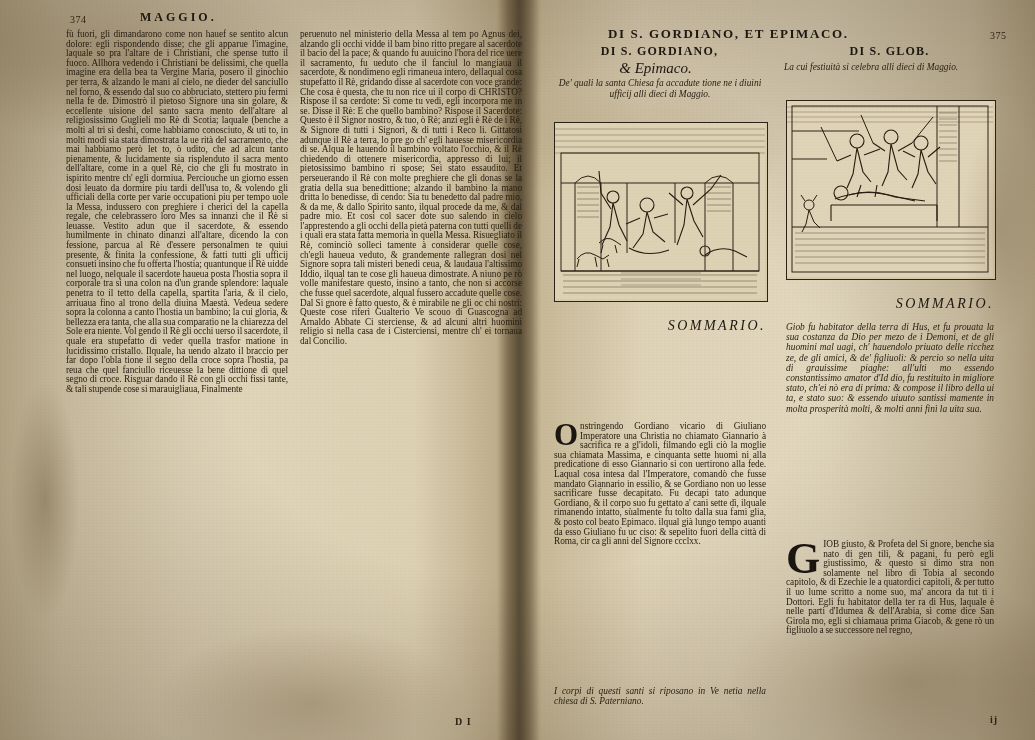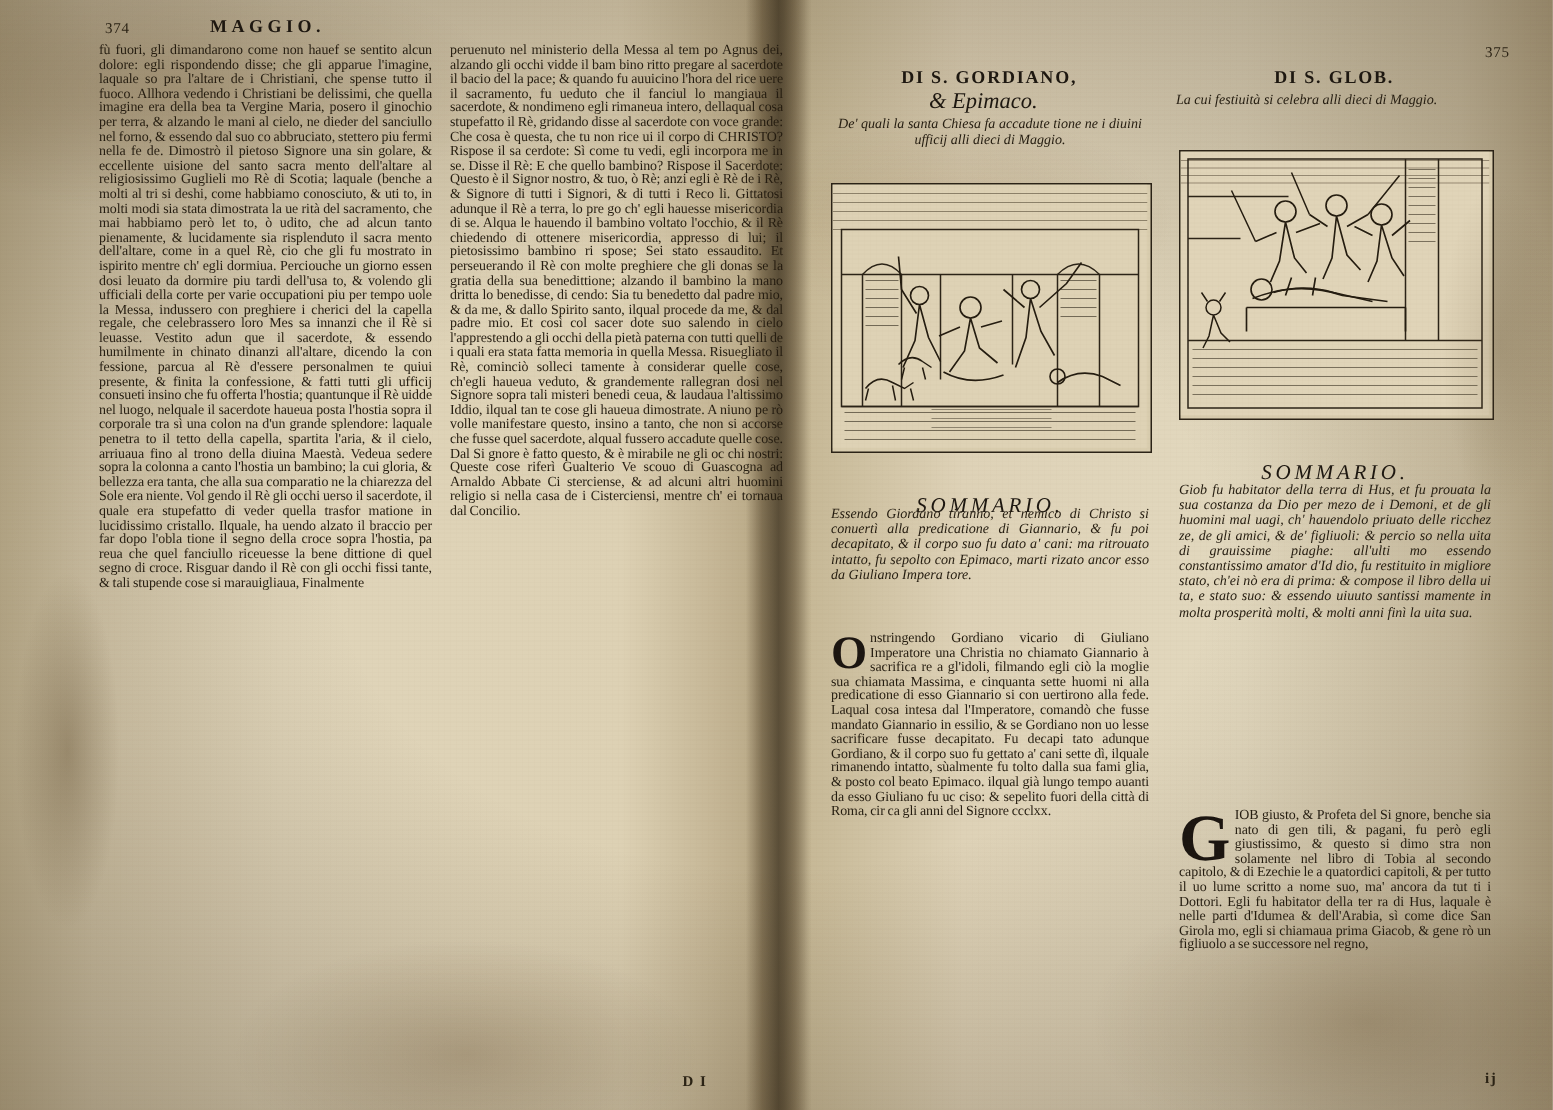--- a/index.html
+++ b/index.html
@@ -55,23 +55,22 @@
     letter-spacing:-0.05px;
   }
   .col p{margin:0;text-indent:0;}
   .tight{ -webkit-font-smoothing:none; }
 
   .heading-center{
     text-align:center;font-size:12px;letter-spacing:1.2px;line-height:14px;
     color:#1d1710;font-weight:bold;
   }
   .sommario-title{
-    text-align:center;font-style:italic;font-size:14px;letter-spacing:2.5px;
+    text-align:right;font-style:italic;font-size:14px;letter-spacing:2.5px;
     color:#1d1710;
-    margin-top:12px;
   }
   .summary{
     font-style:italic;font-size:9.4px;line-height:10.2px;text-align:justify;color:#241c10;
   }
 
   
   .dropcap::first-letter{
     float:left;font-size:31px;line-height:26px;padding:0 2px 0 0;
     font-weight:bold;color:#1b1510;
   }
@@ -116,20 +115,21 @@
       <p>peruenuto nel ministerio della Messa al tem po Agnus dei, alzando gli occhi vidde il bam bino ritto pregare al sacerdote il bacio del la pace; &amp; quando fu auuicino l'hora del rice uere il sacramento, fu ueduto che il fanciul lo mangiaua il sacerdote, &amp; nondimeno egli rimaneua intero, dellaqual cosa stupefatto il Rè, gridando disse al sacerdote con voce grande: Che cosa è questa, che tu non rice ui il corpo di CHRISTO? Rispose il sa cerdote: Sì come tu vedi, egli incorpora me in se. Disse il Rè: E che quello bambino? Rispose il Sacerdote: Questo è il Signor nostro, &amp; tuo, ò Rè; anzi egli è Rè de i Rè, &amp; Signore di tutti i Signori, &amp; di tutti i Reco li. Gittatosi adunque il Rè a terra, lo pre go ch' egli hauesse misericordia di se. Alqua le hauendo il bambino voltato l'occhio, &amp; il Rè chiedendo di ottenere misericordia, appresso di lui; il pietosissimo bambino ri spose; Sei stato essaudito. Et perseuerando il Rè con molte preghiere che gli donas se la gratia della sua benedittione; alzando il bambino la mano dritta lo benedisse, di cendo: Sia tu benedetto dal padre mio, &amp; da me, &amp; dallo Spirito santo, ilqual procede da me, &amp; dal padre mio. Et così col sacer dote suo salendo in cielo l'apprestendo a gli occhi della pietà paterna con tutti quelli de i quali era stata fatta memoria in quella Messa. Risuegliato il Rè, cominciò solleci tamente à considerar quelle cose, ch'egli haueua veduto, &amp; grandemente rallegran dosi nel Signore sopra tali misteri benedi ceua, &amp; laudaua l'altissimo Iddio, ilqual tan te cose gli haueua dimostrate. A niuno pe rò volle manifestare questo, insino a tanto, che non si accorse che fusse quel sacerdote, alqual fussero accadute quelle cose. Dal Si gnore è fatto questo, &amp; è mirabile ne gli oc chi nostri: Queste cose riferì Gualterio Ve scouo di Guascogna ad Arnaldo Abbate Ci sterciense, &amp; ad alcuni altri huomini religio si nella casa de i Cisterciensi, mentre ch' ei tornaua dal Concilio.</p>
     </div>
 
     <div class="catchword" style="left:455px;top:716px;">D I</div>
 
     <div class="worn" style="left:10px;top:380px;width:70px;height:240px;"></div>
   </div>
 
   <div class="page" id="right-page">
 
+    <div class="running-head" style="left:88px;top:26px;font-size:13px;letter-spacing:1.6px;">DI S. GORDIANO, ET EPIMACO.</div>
     <div class="folio" style="left:470px;top:30px;text-align:right;">375</div>
 
     <div class="heading-center" style="position:absolute;left:32px;top:44px;width:215px;">DI S.  GORDIANO,</div>
     <div style="position:absolute;left:28px;top:60px;width:215px;text-align:center;font-size:15px;font-style:italic;color:#1d1710;">&amp; Epimaco.</div>
     <div class="summary" style="position:absolute;left:34px;top:78px;width:212px;text-align:center;line-height:11px;">De' quali la santa Chiesa fa accadute tione ne i diuini ufficij alli dieci di Maggio.</div>
 
     <div class="woodcut" style="left:34px;top:122px;width:212px;height:178px;">
       <svg width="210" height="176" viewBox="0 0 210 176">
         <rect x="0" y="0" width="210" height="176" fill="#ded2b5"></rect>
 
@@ -180,26 +180,26 @@
           <circle cx="150" cy="128" r="5"></circle>
         </g>
         <g stroke="#2b2317" stroke-width="0.5" opacity=".6">
           <path d="M66 150 H146 M66 156 H146 M66 162 H146"></path>
         </g>
       </svg>
     </div>
 
     <div class="sommario-title" style="position:absolute;left:34px;top:318px;width:212px;">SOMMARIO.</div>
 
-    <div class="summary" style="position:absolute;left:34px;top:338px;width:212px;">Essendo Giordano tiranno, et nemico di Christo si conuertì alla predicatione di Giannario, &amp; fu poi decapitato, &amp; il corpo suo fu dato a' cani: ma ritrouato intatto, fu sepolto con Epimaco, marti rizato ancor esso da Giuliano Impera tore.</div>
 
     <div class="col tight dropcap" style="left:34px;top:422px;width:212px;">
       <p>Onstringendo Gordiano vicario di Giuliano Imperatore una Christia no chiamato Giannario à sacrifica re a gl'idoli, filmando egli ciò la moglie sua chiamata Massima, e cinquanta sette huomi ni alla predicatione di esso Giannario si con uertirono alla fede. Laqual cosa intesa dal l'Imperatore, comandò che fusse mandato Giannario in essilio, &amp; se Gordiano non uo lesse sacrificare fusse decapitato. Fu decapi tato adunque Gordiano, &amp; il corpo suo fu gettato a' cani sette dì, ilquale rimanendo intatto, sùalmente fu tolto dalla sua fami glia, &amp; posto col beato Epimaco. ilqual già lungo tempo auanti da esso Giuliano fu uc ciso: &amp; sepelito fuori della città di Roma, cir ca gli anni del Signore ccclxx.</p>
     </div>
 
+    <div class="summary" style="position:absolute;left:34px;top:686px;width:212px;">I corpi di questi santi si riposano in Ve netia nella chiesa di S. Paterniano.</div>
 
     <div class="heading-center" style="position:absolute;left:262px;top:44px;width:215px;">DI S. GLOB.</div>
     <div class="summary" style="position:absolute;left:264px;top:62px;width:212px;text-align:left;line-height:11px;">La cui festiuità si celebra alli dieci di Maggio.</div>
 
     <div class="woodcut" style="left:266px;top:100px;width:208px;height:178px;">
       <svg width="206" height="176" viewBox="0 0 206 176">
         <rect x="0" y="0" width="206" height="176" fill="#e0d4b8"></rect>
 
         <g stroke="#3a2f1d" stroke-width="0.6" opacity="0.5">
           <path d="M0 6 H206 M0 11 H206 M0 16 H206 M0 21 H206"></path>

